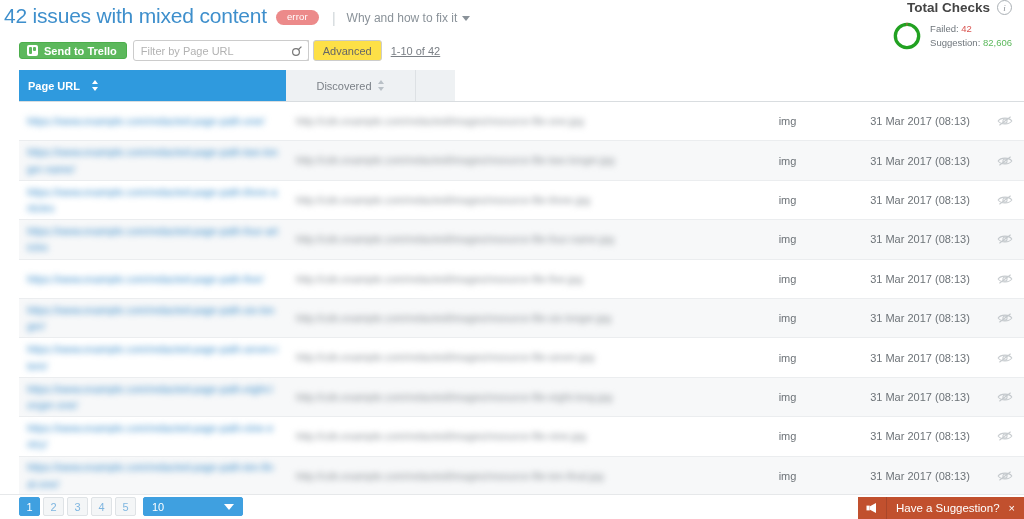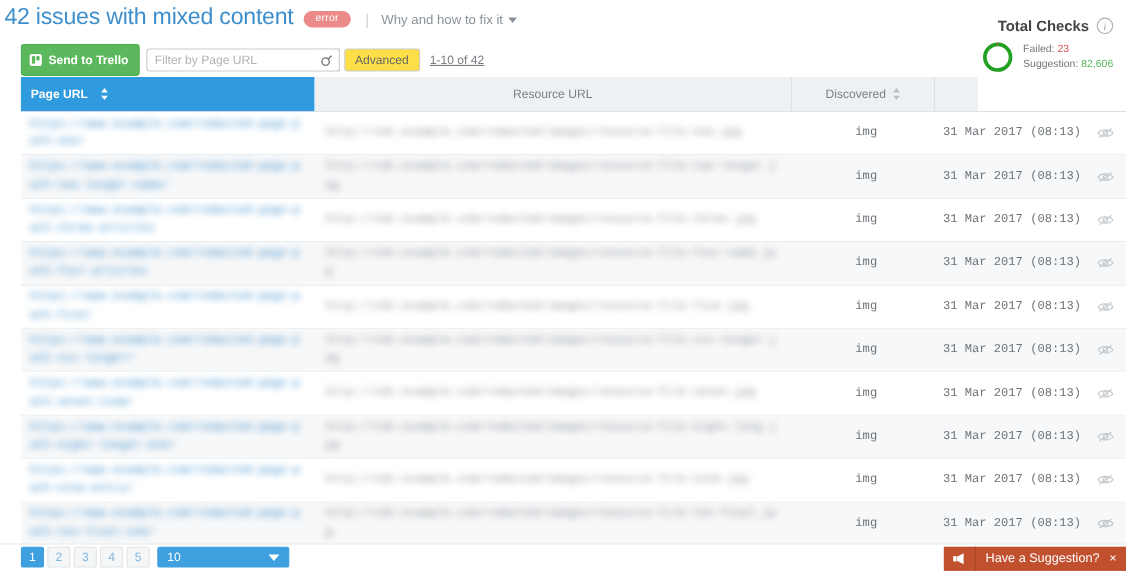--- a/index.html
+++ b/index.html
@@ -56,21 +56,21 @@
     border-top: 5px solid #8a9299;
     margin-top: 1px;
   }
 
   
   .toolbar {
     position: absolute; left: 19px; top: 40px;
     display: flex; align-items: center;
   }
   .trello-btn {
-    height: 29px; background: #5cb85c;
+    height: 17px; background: #5cb85c;
     border: 1px solid #4cae4c; border-radius: 3px;
     display: flex; align-items: center; gap: 6px;
     padding: 0 9px 0 7px; cursor: pointer;
     box-sizing: border-box;
   }
   .trello-logo {
     width: 11px; height: 11px; background: #fff; border-radius: 2px;
     position: relative; flex: none;
   }
   .trello-logo::before, .trello-logo::after {
@@ -106,21 +106,21 @@
     font-size: 11px; color: #666; padding: 0 9px; cursor: pointer;
     display: flex; align-items: center; white-space: nowrap;
     font-family: "Liberation Sans", sans-serif;
   }
   .count-label {
     margin-left: 9px; font-size: 11px; color: #7a7f85; white-space: nowrap; text-decoration: underline;
   }
 
   
   .total-checks {
-    position: absolute; right: 12px; top: 16px; width: 132px;
+    position: absolute; right: 12px; top: 0; width: 132px;
   }
   .tc-head {
     display: flex; align-items: center; justify-content: flex-end; gap: 7px;
   }
   .tc-title {
     font-size: 13.5px; color: #444; font-weight: bold; white-space: nowrap;
   }
   .info-icon {
     width: 13px; height: 13px; border-radius: 50%;
     border: 1px solid #aab0b5; color: #8b9196;
@@ -175,21 +175,21 @@
   .th.active .sort-ico::after  { border-top-color: #ffffff; }
 
   .tbody { }
   .row {
     display: flex; height: 38.4px; align-items: stretch;
     border-bottom: 1px solid #ebedef; background: #ffffff;
   }
   .row.alt { background: #f7f8f9; }
   .cell {
     display: flex; align-items: center; box-sizing: border-box;
-    font-size: 11px; color: #6d7378; overflow: hidden; font-family: Liberation Mono, monospace;
+    font-size: 11px; color: #6d7378; overflow: hidden;
   }
   .cell.c-page { padding: 0 8px; }
   .cell.c-res  { padding: 0 10px; }
   .cell.c-type, .cell.c-disc { justify-content: center; }
   .cell.c-act  { justify-content: center; }
 
   
   .redact {
     filter: blur(3.2px);
     width: 100%;
@@ -213,21 +213,21 @@
     display: flex; align-items: center; gap: 3px;
   }
   .pg {
     width: 21px; height: 19px; box-sizing: border-box;
     display: flex; align-items: center; justify-content: center;
     border: 1px solid #dfe3e6; border-radius: 2px;
     background: #f4f6f7; color: #7fb6e0; font-size: 11px; cursor: pointer;
   }
   .pg.on { background: #3fa0e0; border-color: #3fa0e0; color: #fff; }
   .per-page {
-    margin-left: 4px; width: 120px; height: 19px; box-sizing: border-box;
+    margin-left: 4px; width: 100px; height: 19px; box-sizing: border-box;
     background: #3fa0e0; border: 1px solid #3fa0e0; border-radius: 2px;
     color: #fff; font-size: 11px; display: flex; align-items: center;
     padding: 0 8px; justify-content: space-between; cursor: pointer;
   }
   .per-chev {
     width: 0; height: 0;
     border-left: 5px solid transparent;
     border-right: 5px solid transparent;
     border-top: 6px solid #ffffff;
   }
@@ -289,39 +289,36 @@
       <span class="info-icon">i</span>
     </div>
     <div class="tc-body">
       <svg class="donut" viewBox="0 0 36 36">
         <circle cx="18" cy="18" r="14" fill="none" stroke="#21a121" stroke-width="4" stroke-dasharray="87.9 88" stroke-dashoffset="0" transform="rotate(-88 18 18)"></circle>
         <circle cx="18" cy="18" r="14" fill="none" stroke="#d9534f" stroke-width="4" stroke-dasharray="0.9 87.1" transform="rotate(-92 18 18)"></circle>
       </svg>
       <div class="tc-stats">
         <div>
           <span>Failed:</span>
-          <span class="val-fail">23</span>
+          <span class="val-fail">42</span>
         </div>
         <div>
           <span>Suggestion:</span>
           <span class="val-ok">82,606</span>
         </div>
       </div>
     </div>
   </div>
 </div>
 
 <div class="table">
   <div class="thead">
     <div class="th active c-page">
       <span>Page URL</span>
       <span class="sort-ico"></span>
-    </div>
-    <div class="th c-res">
-      <span>Resource URL</span>
     </div>
     <div class="th c-disc">
       <span>Discovered</span>
       <span class="sort-ico"></span>
     </div>
     <div class="th c-act"></div>
   </div>
 
   <div class="tbody" id="tbody">
       <div class="row">

